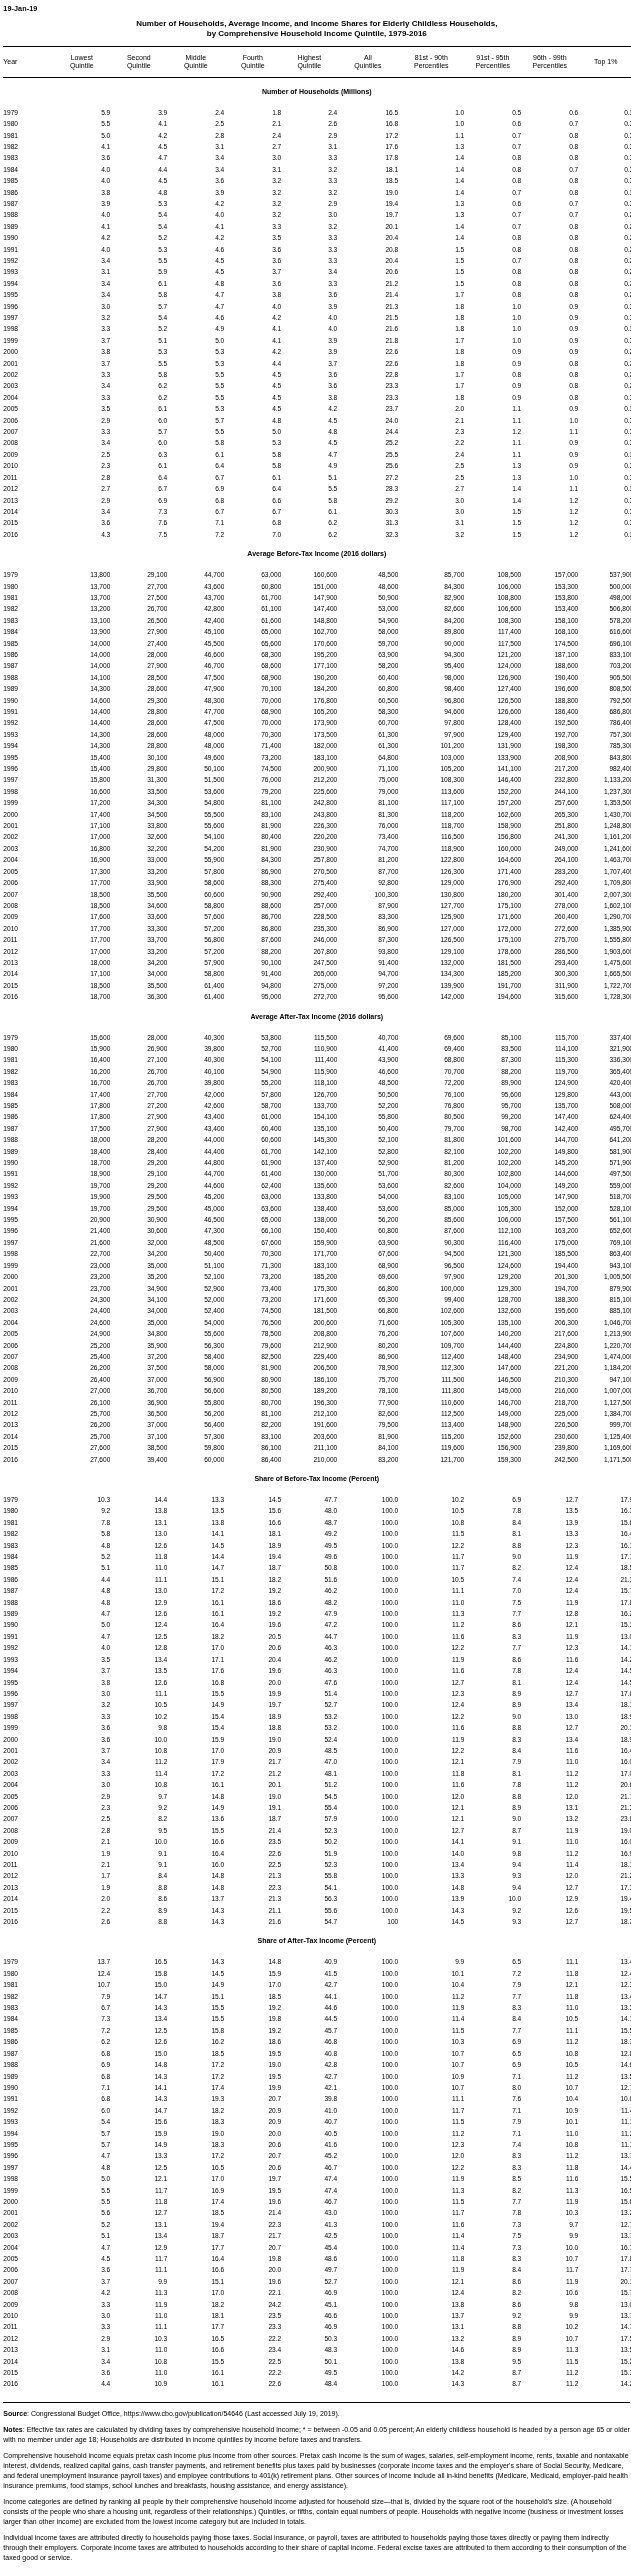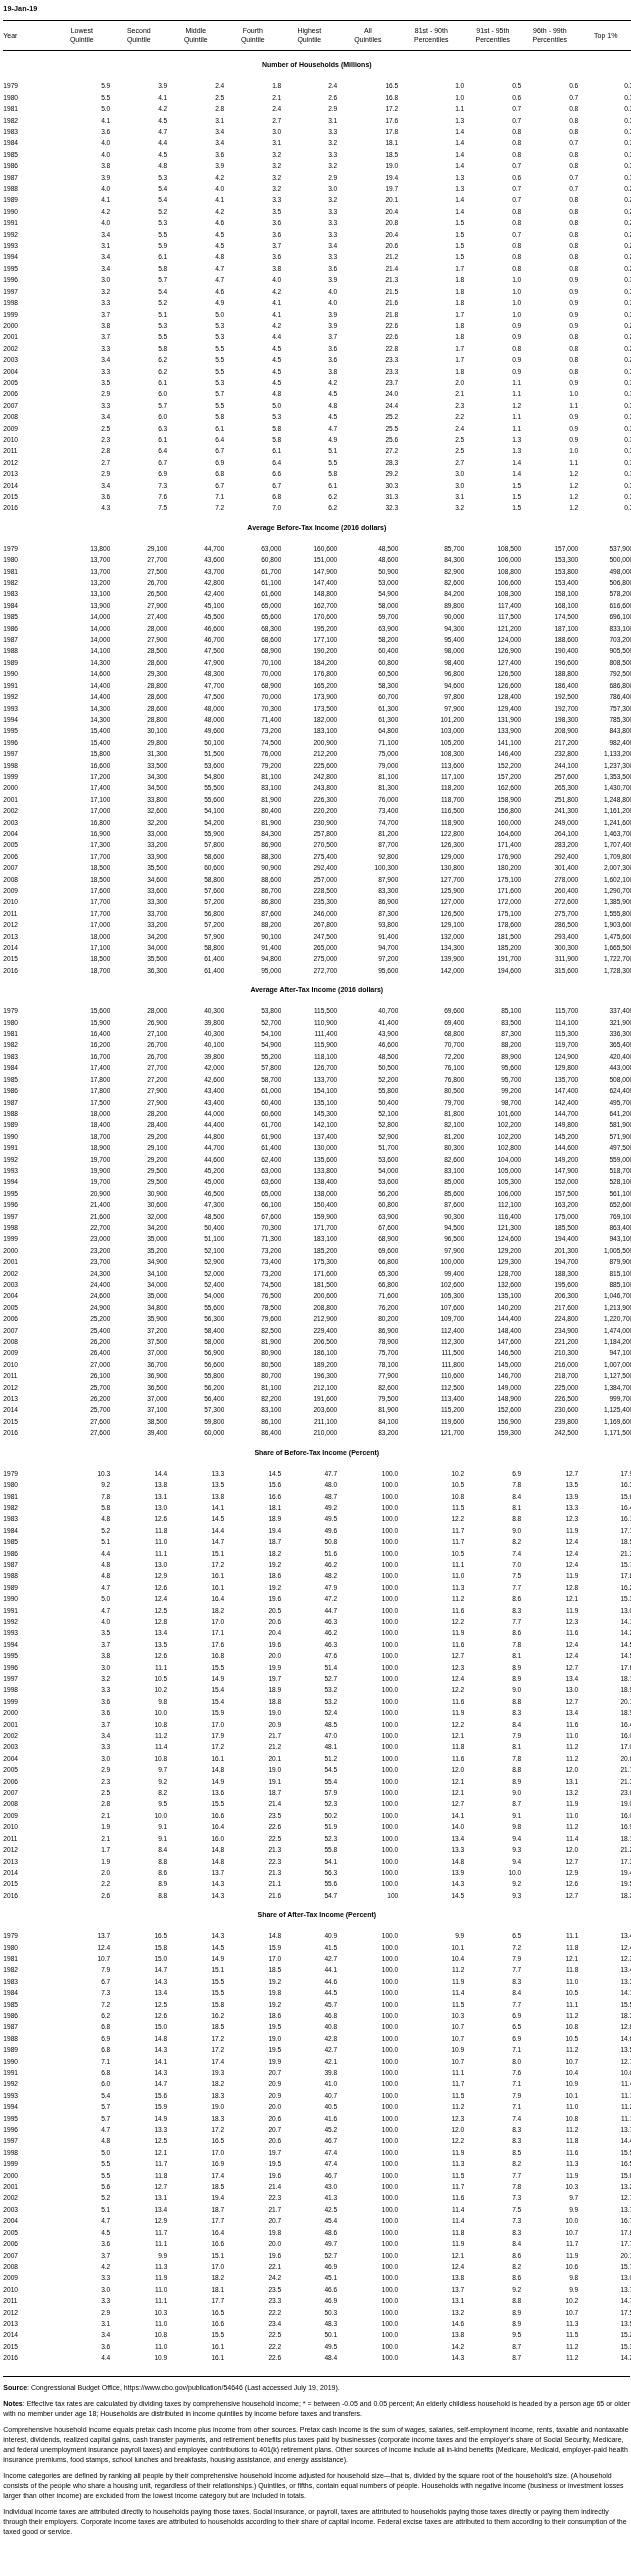--- a/index.html
+++ b/index.html
@@ -20,20 +20,22 @@
   .footer { font-size:7px; line-height:10px; margin-top:6px; }
   .footer p { margin:0 0 6px 0; }
   .footer b { font-weight:bold; }
 </style>
 </head>
 <body>
 
 <div class="page">
   <div class="date">19-Jan-19</div>
   <div class="title">
+    <div>Number of Households, Average Income, and Income Shares for Elderly Childless Households,</div>
+    <div>by Comprehensive Household Income Quintile, 1979-2016</div>
   </div>
 
   <table class="grid header-grid">
     <colgroup>
         <col style="width: 50px;">
         <col style="width: 57px;">
         <col style="width: 57px;">
         <col style="width: 57px;">
         <col style="width: 57px;">
         <col style="width: 56px;">

